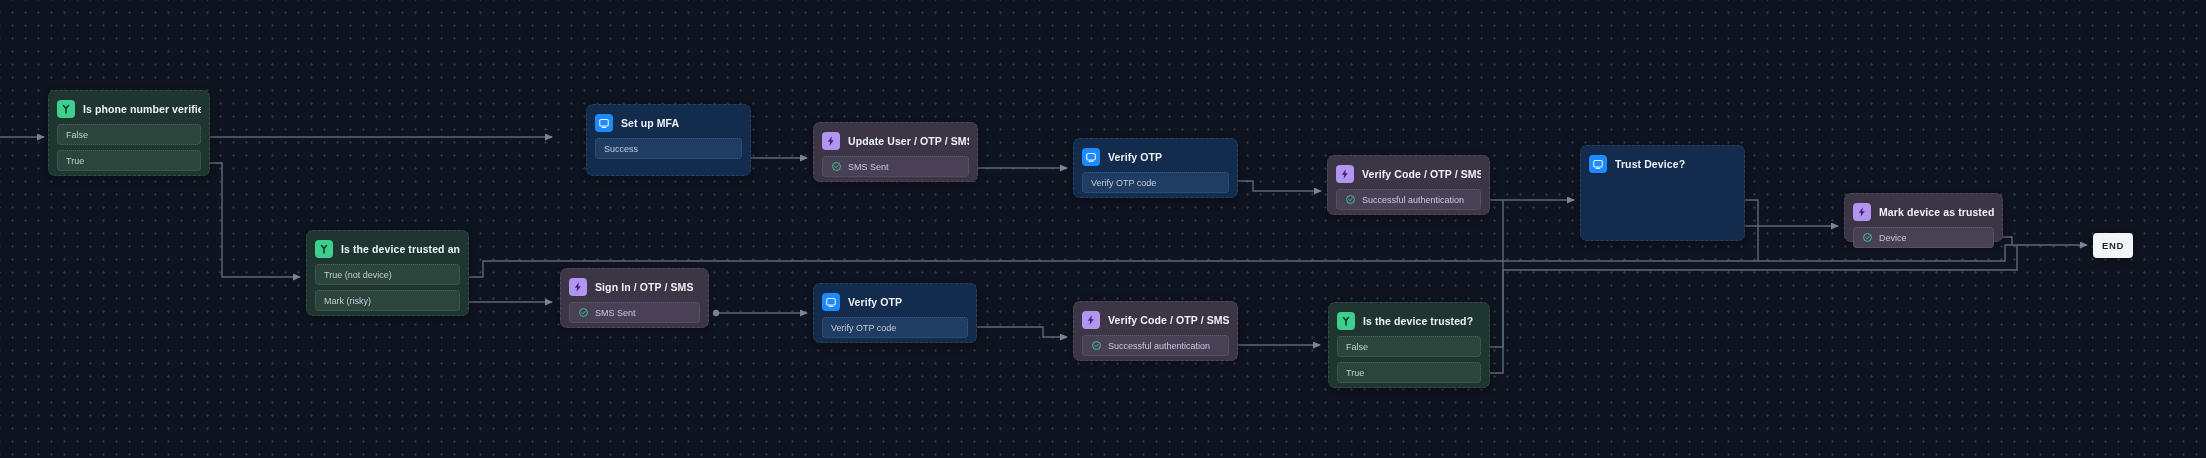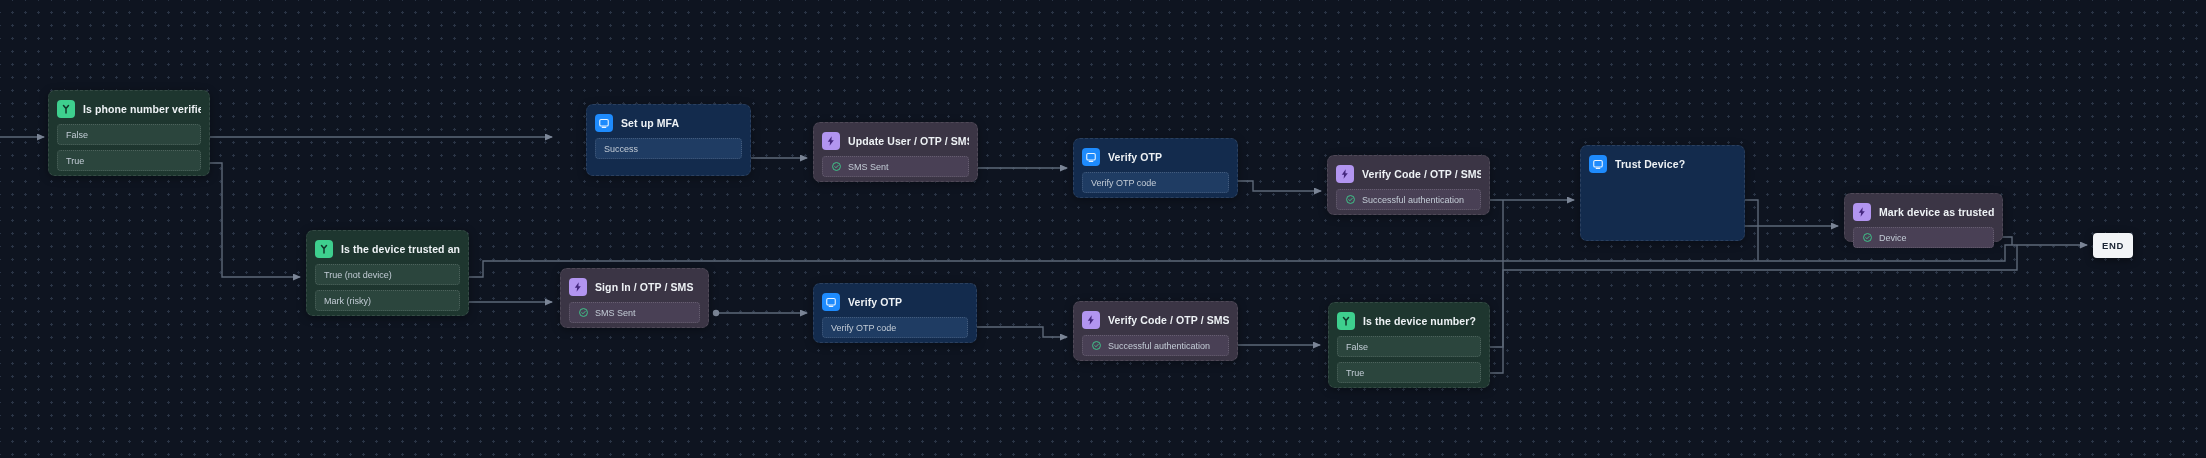--- a/index.html
+++ b/index.html
@@ -305,21 +305,21 @@
   </div>
       </div>
   </div>
     <div class="node condition" style="left: 1328px; top: 302px; width: 162px; height: 86px;">
     <div class="node-head">
       <span class="node-icon">
           <svg viewBox="0 0 24 24">
             <path d="M12 20 V11 M12 11 L7 5 M12 11 L17 5" stroke="var(--cond-glyph)" stroke-width="3" fill="none" stroke-linecap="round" stroke-linejoin="round"></path>
           </svg>
         </span>
-      <span class="node-title">Is the device number?</span>
+      <span class="node-title">Is the device trusted?</span>
     </div>
     <div class="rows">
         <div class="row">
 
     <span class="row-label">False</span>
   </div>
         <div class="row">
 
     <span class="row-label">True</span>
   </div>

